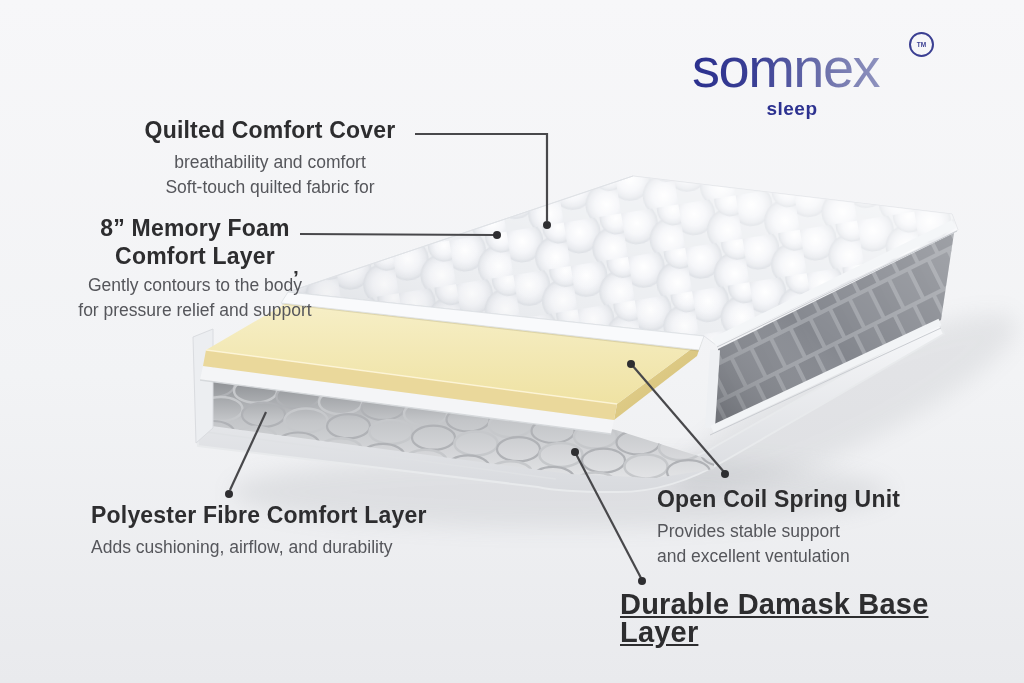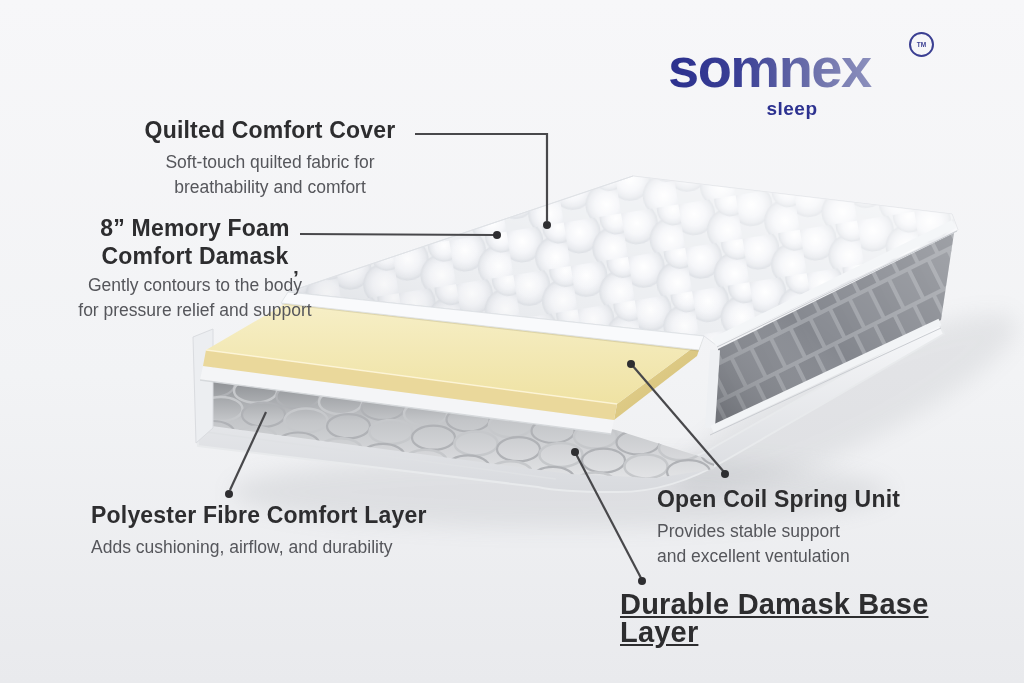--- a/index.html
+++ b/index.html
@@ -25,23 +25,23 @@
   #label-damask{left:620px; top:590px; width:390px;}
   #label-damask .title{font-size:29px;text-decoration:underline;}
 
   .stray-mark{
     position:absolute; left:293px; top:266px; font-size:21px; font-weight:bold; color:#2f2f31;
   }
 
   
   .logo{position:absolute; left:668px; top:40px; width:250px;}
   .logo .brand{
-    font-size:56px; font-weight:bold; letter-spacing:-1.5px; line-height:1;
+    font-size:56px; font-weight:normal; letter-spacing:-1.5px; line-height:1;
     background:linear-gradient(90deg,#2b308e 0%,#3a3f95 28%,#7377ae 62%,#a3a7cb 100%);
-    -webkit-background-clip:text; background-clip:text; color:transparent;
+    -webkit-background-clip:text; background-clip:text; color:transparent;margin-left:24px;
   }
   .logo .tm{
     position:absolute; right:-16px; top:-8px; width:21px; height:21px; border-radius:50%;
     border:2px solid #3b3f92; color:#3b3f92; font-size:6.5px; font-weight:bold;
     display:flex; align-items:center; justify-content:center;
   }
   .logo .tagline{
     text-align:center; margin-top:2px; margin-right:2px;
     font-size:19px; font-weight:bold; letter-spacing:.5px; color:#2c3190;
   }
@@ -218,28 +218,28 @@
 
   <div class="logo">
     <div class="brand">somnex</div>
     <div class="tm">TM</div>
     <div class="tagline">sleep</div>
   </div>
 
   <div class="label center" id="label-quilted">
     <div class="title">Quilted Comfort Cover</div>
     <div class="desc">
+      <div>breathability and comfort</div>
       <div>Soft-touch quilted fabric for</div>
-      <div>breathability and comfort</div>
     </div>
   </div>
 
   <div class="label center" id="label-memory">
     <div class="title">8” Memory Foam</div>
-    <div class="title">Comfort Damask</div>
+    <div class="title">Comfort Layer</div>
     <div class="desc">
       <div>Gently contours to the body</div>
       <div>for pressure relief and support</div>
     </div>
   </div>
   <span class="stray-mark">’</span>
 
   <div class="label left" id="label-polyester">
     <div class="title">Polyester Fibre Comfort Layer</div>
     <div class="desc">Adds cushioning, airflow, and durability</div>

